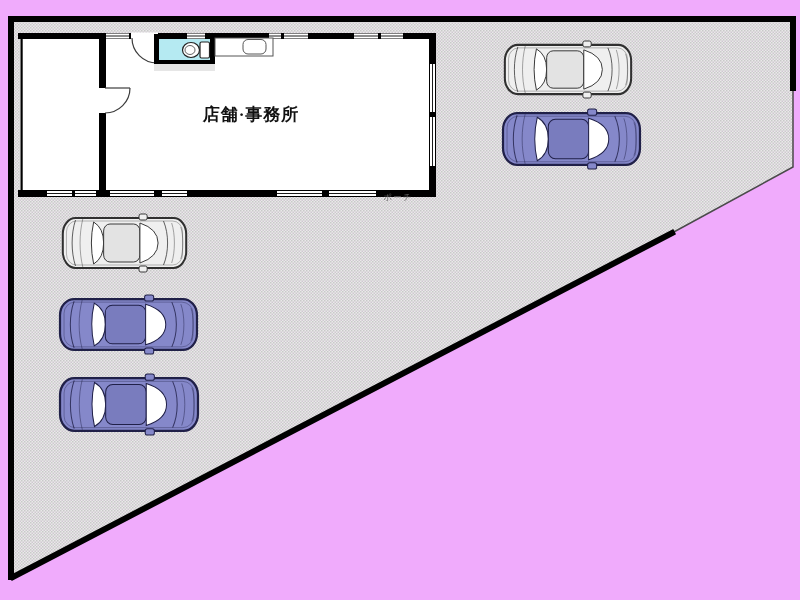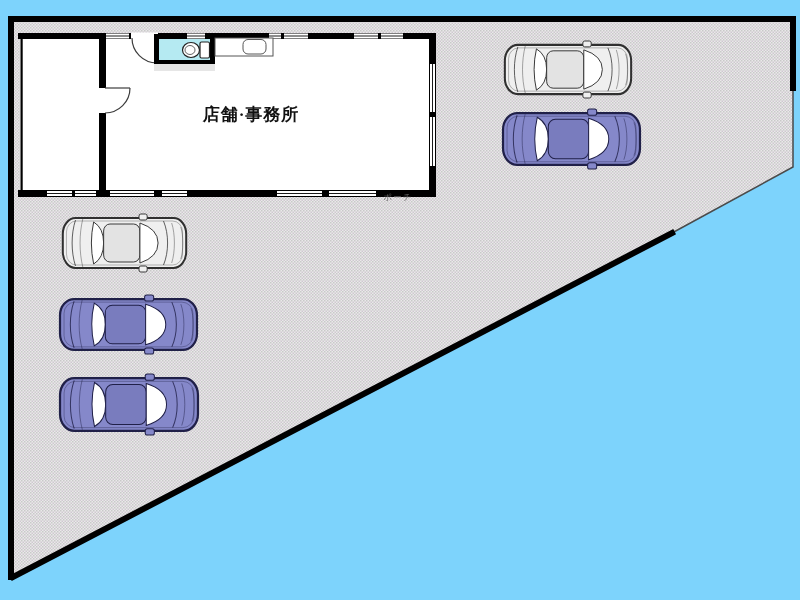--- a/index.html
+++ b/index.html
@@ -1,16 +1,16 @@
 <!DOCTYPE html>
 <html><head>
 <meta charset="utf-8">
 <style>
   html,body{margin:0;padding:0;background:#ffffff;}
-  .stage{position:relative;width:800px;height:600px;background:#7dd3fc;overflow:hidden;
+  .stage{position:relative;width:800px;height:600px;background:#f0abfc;overflow:hidden;
          font-family:"Liberation Sans","DejaVu Sans",sans-serif;}
   svg{display:block;}
   text{user-select:none;}
   .building-label{font-family:"Liberation Serif","DejaVu Serif",serif;font-weight:bold;
                   font-size:17px;fill:#111;letter-spacing:1px;}
   .porch-label{font-family:"DejaVu Sans",sans-serif;font-size:8.5px;fill:#6a6a6a;letter-spacing:1px;}
   .wall{fill:#000000;}
   .win-gap{fill:#ffffff;}
   .win-line{stroke:#1a1a1a;stroke-width:1;}
   .door-arc{fill:none;stroke:#3c3c3c;stroke-width:1.2;}

